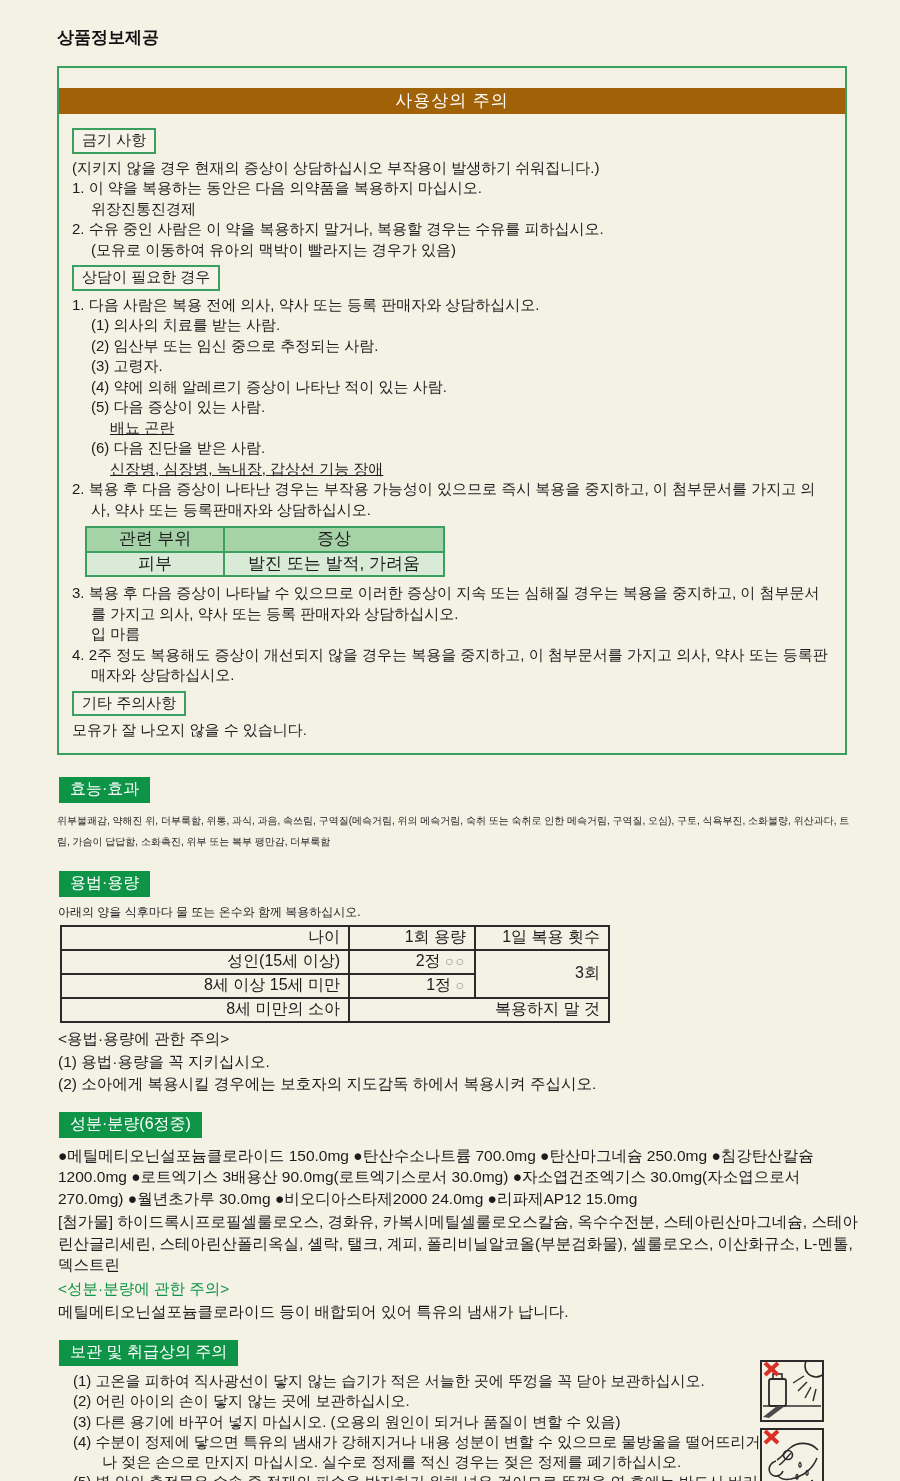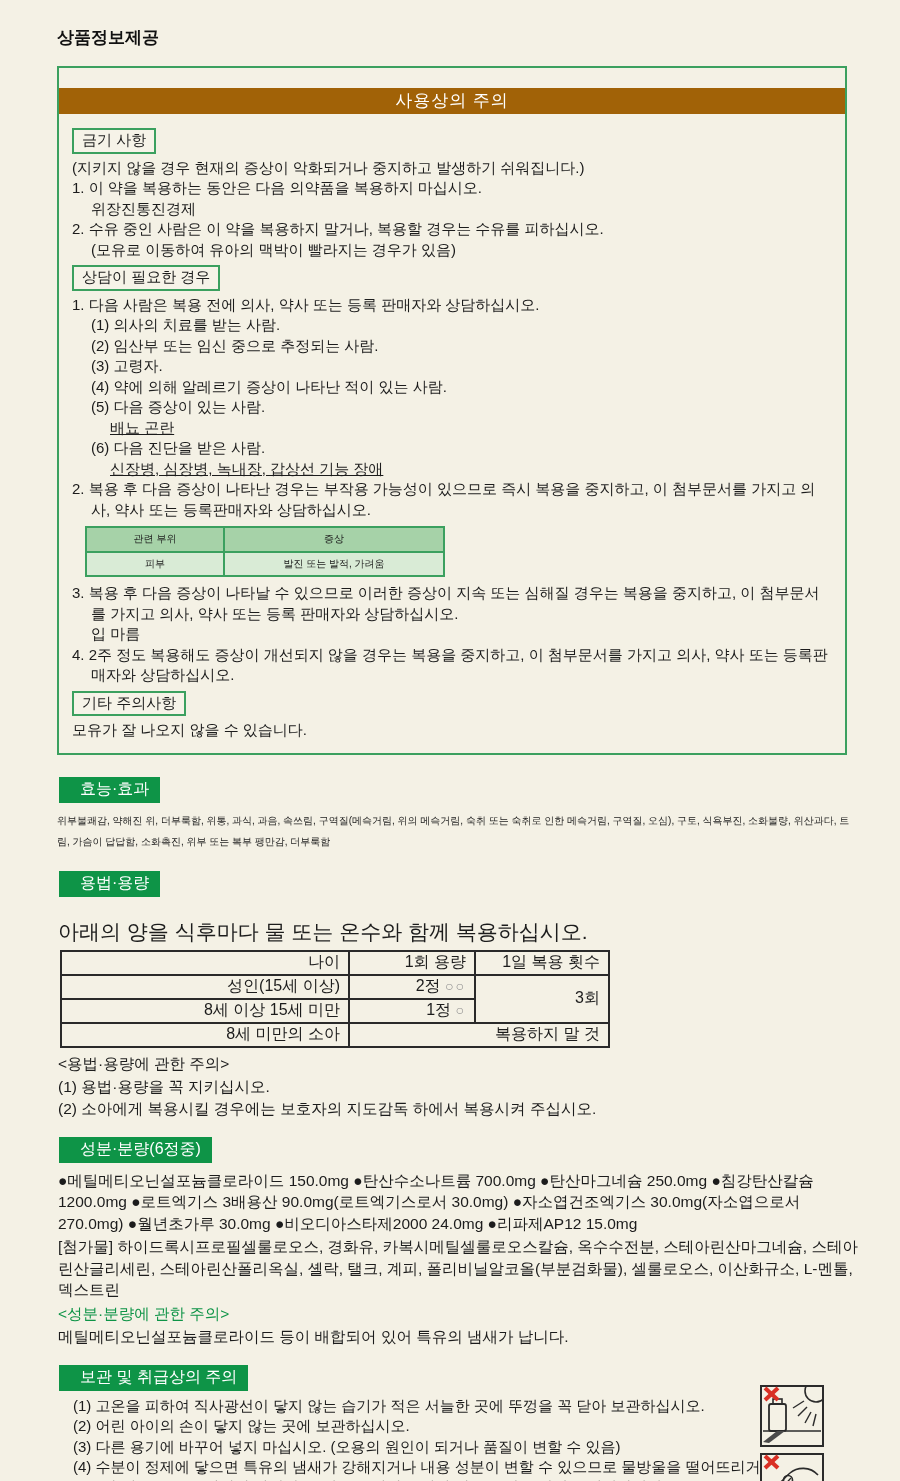--- a/index.html
+++ b/index.html
@@ -13,33 +13,33 @@
   .usage-body{padding:9px 14px 12px 13px;font-size:15px;line-height:20.5px;}
 
   .sec-label{display:inline-block;border:2px solid #3ba05f;padding:0px 8px 1px 8px;margin:5px 0 4px 0;font-size:15px;color:#1c1c1c;background:#f6f3e8;}
   .line{margin:0;}
   .ind1{margin-left:19px;}
   .ind2{margin-left:38px;text-decoration:underline;}
   .hang{padding-left:19px;text-indent:-19px;}
 
   
   .symptom-table{border-collapse:collapse;margin:6px 0 6px 13px;}
-  .symptom-table td{border:2px solid #3ba05f;text-align:center;font-size:10px;padding:1px 10px;}
+  .symptom-table td{border:2px solid #3ba05f;text-align:center;font-size:17px;padding:1px 10px;}
   .symptom-table .st-h td{background:#a6d2a8;}
   .symptom-table .st-r td{background:#d9ebd6;}
   .symptom-table .c1{width:116px;}
   .symptom-table .c2{width:198px;}
 
   
-  .badge{display:inline-block;background:#0e9447;color:#ffffff;font-size:16px;padding:2px 11px 3px 21px;margin:0 0 5px 2px;}
+  .badge{display:inline-block;background:#0e9447;color:#ffffff;font-size:16px;padding:2px 11px 3px 11px;margin:0 0 5px 2px;}
   .section{margin-bottom:18px;}
   .para{margin:2px 0 0 0;font-size:10px;line-height:21.5px;width:800px;}
 
   
-  .dosage-intro{font-size:21px;margin:16px 0 4px 1px;}
+  .dosage-intro{font-size:12px;margin:2px 0 4px 1px;}
   .dosage-table{border-collapse:collapse;margin:2px 0 6px 3px;}
   .dosage-table td{border:2px solid #2a2a2a;text-align:right;font-size:16px;padding:0 8px;height:22px;}
   .dosage-table .dc1{width:270px;}
   .dosage-table .dc2{width:108px;}
   .dosage-table .dc3{width:116px;}
   .pills{color:#8f8f8f;letter-spacing:2px;font-size:14px;}
   .note-title{margin:3px 0 0 1px;font-size:15.5px;}
   .note-title.green{color:#0e9447;}
   .note-line{margin:1px 0 0 1px;font-size:15.5px;line-height:21px;}
 
@@ -58,21 +58,21 @@
 
 <div class="page">
 
   <h1 class="page-title">상품정보제공</h1>
 
   <div class="usage-box">
     <div class="usage-header">사용상의 주의</div>
     <div class="usage-body">
 
       <div><span class="sec-label">금기 사항</span></div>
-      <div class="line">(지키지 않을 경우 현재의 증상이 악화되거나 중지하고 발생하기 쉬워집니다.)</div>
+      <div class="line">(지키지 않을 경우 현재의 증상이 상담하십시오 부작용이 발생하기 쉬워집니다.)</div>
       <div class="line hang">1. 이 약을 복용하는 동안은 다음 의약품을 복용하지 마십시오.</div>
       <div class="line ind1">위장진통진경제</div>
       <div class="line hang">2. 수유 중인 사람은 이 약을 복용하지 말거나, 복용할 경우는 수유를 피하십시오.</div>
       <div class="line ind1">(모유로 이동하여 유아의 맥박이 빨라지는 경우가 있음)</div>
 
       <div><span class="sec-label">상담이 필요한 경우</span></div>
       <div class="line hang">1. 다음 사람은 복용 전에 의사, 약사 또는 등록 판매자와 상담하십시오.</div>
       <div class="line ind1 hang">(1) 의사의 치료를 받는 사람.</div>
       <div class="line ind1 hang">(2) 임산부 또는 임신 중으로 추정되는 사람.</div>
       <div class="line ind1 hang">(3) 고령자.</div>

